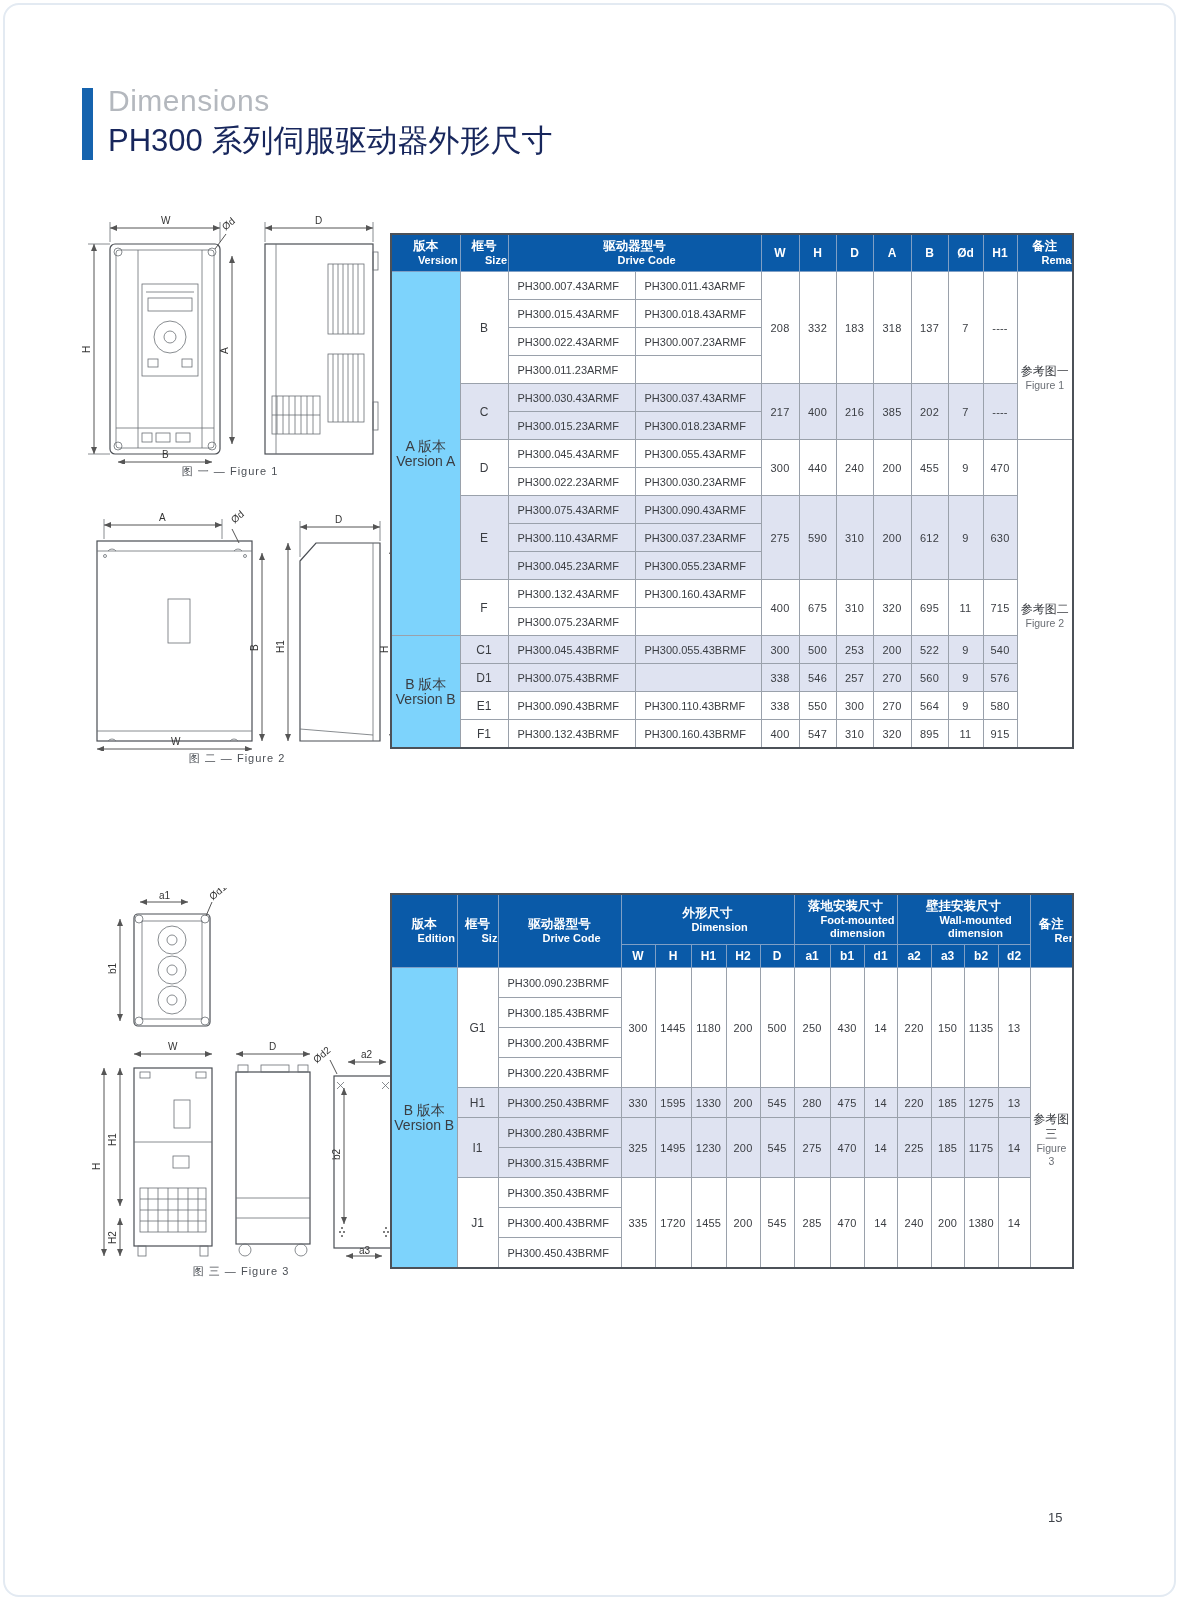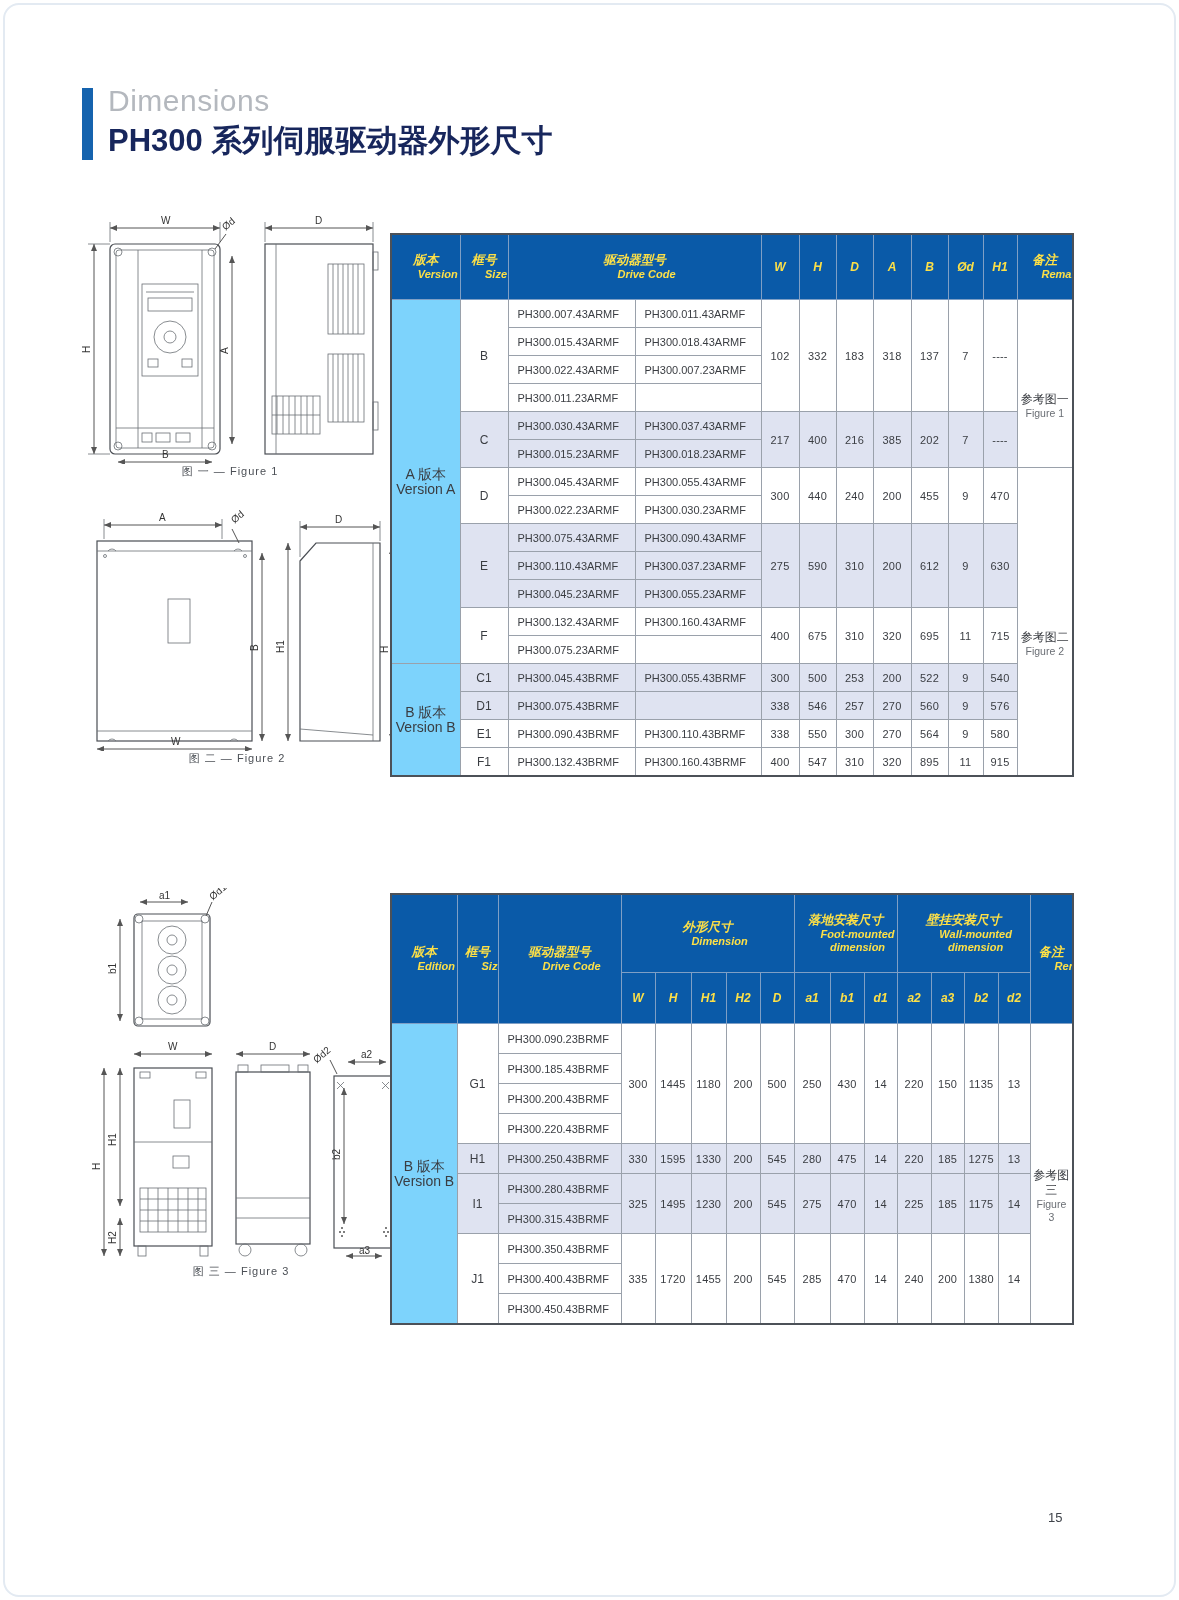--- a/index.html
+++ b/index.html
@@ -7,37 +7,37 @@
     width:1179px;height:1600px;position:relative;background:#ffffff;
     font-family:"Liberation Sans","DejaVu Sans",sans-serif;
     overflow:hidden;
   }
   .page-frame{position:absolute;inset:3px;border:2px solid #e3eaf2;border-radius:16px;pointer-events:none;}
 
   
   .hdr{position:absolute;left:82px;top:84px;}
   .hdr-bar{position:absolute;left:0;top:4px;width:11px;height:72px;background:var(--accent-bar,#1563ae);}
   .hdr-eyebrow{position:absolute;left:26px;top:0;font-size:30px;color:#b4b8bе;color:#b4b8be;letter-spacing:.5px;}
-  .hdr-title{position:absolute;left:26px;top:36px;font-size:31px;font-weight:bold;color:var(--title-navy,#17265c);white-space:nowrap;}
+  .hdr-title{position:absolute;left:26px;top:36px;font-size:31px;font-weight:normal;color:var(--title-navy,#17265c);white-space:nowrap;}
 
   
   .fig{position:absolute;}
   .fig svg{display:block;}
   .fig-caption{font-size:11px;color:#4b4f55;text-align:center;margin-top:0;letter-spacing:1px;}
   .dimtext{font-size:10px;fill:#333;}
   .dline{stroke:#555;stroke-width:1;fill:none;}
   .oline{stroke:#4a4e54;stroke-width:1.2;fill:none;}
   .tline{stroke:#6a6e74;stroke-width:.8;fill:none;}
 
   
   .tblwrap{position:absolute;left:390px;width:682px;}
   table{border-collapse:collapse;table-layout:fixed;width:682px;}
   table{border:2px solid #4c5158;}
   th,td{border:1px solid #9aa1ab;overflow:hidden;}
-  th{background:var(--header-blue,#0a5aa8);color:#fde047;font-weight:bold;padding:18px 0;border-color:#7f9fc5;font-style:italic;}
+  th{background:var(--header-blue,#0a5aa8);color:#ffffff;font-weight:bold;padding:4px 0;border-color:#7f9fc5;}
   th .zh{font-size:12.5px;line-height:15px;}
   th .en{font-size:11px;line-height:13px;margin-left:24px;}
   th.letter{font-size:12px;}
   td{font-size:11px;color:#3a3d42;text-align:center;background:#fff;height:27px;padding:0 2px;}
   .t2 td{height:29px;}
   td.code-cell{text-align:left;padding-left:9px;white-space:nowrap;}
   tr.shaded td{background:var(--row-shade,#dfe3f1);}
   td.version-cell,tr.shaded td.version-cell{background:#7dd3fc;font-size:14px;line-height:15px;}
   td.remark-cell,tr.shaded td.remark-cell{background:#fff;}
   td.remark-cell .r-zh{font-size:12px;color:#3a3d42;line-height:15px;margin-top:44px;}
@@ -343,21 +343,21 @@
       </thead>
       <tbody>
         <tr class="group-start">
           <td class="version-cell" rowspan="13">
             <div>A 版本</div>
             <div>Version A</div>
           </td>
           <td class="size-cell" rowspan="4">B</td>
           <td class="code-cell">PH300.007.43ARMF</td>
           <td class="code-cell">PH300.011.43ARMF</td>
-          <td class="num-cell" rowspan="4">102</td>
+          <td class="num-cell" rowspan="4">208</td>
           <td class="num-cell" rowspan="4">332</td>
           <td class="num-cell" rowspan="4">183</td>
           <td class="num-cell" rowspan="4">318</td>
           <td class="num-cell" rowspan="4">137</td>
           <td class="num-cell" rowspan="4">7</td>
           <td class="num-cell" rowspan="4">----</td>
           <td class="remark-cell" rowspan="6">
             <div class="r-zh">参考图一</div>
             <div class="r-en">Figure 1</div>
           </td>

